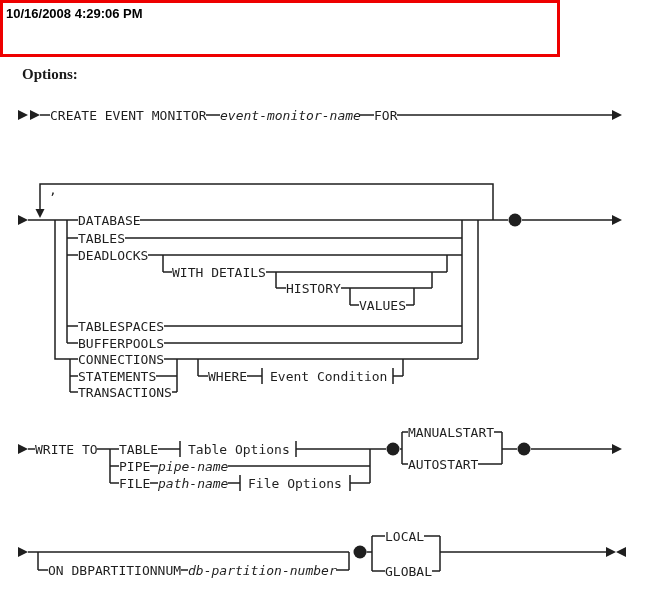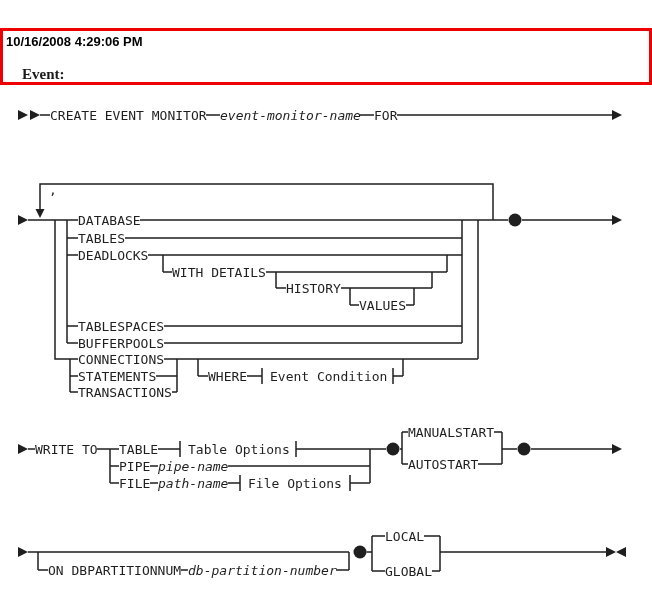--- a/index.html
+++ b/index.html
@@ -1,19 +1,19 @@
 <!DOCTYPE html>
 <html><head>
 <meta charset="utf-8">
 <style>
   html,body{margin:0;padding:0;background:#ffffff;}
   .page{position:relative;width:652px;height:594px;background:#ffffff;overflow:hidden;
         font-family:"Liberation Sans",sans-serif;}
-  .header-box{position:absolute;top:0;left:0;width:652px;height:57px;box-sizing:border-box;
-              border:3px solid #ee0000;background:#ffffff;padding:2px 3px;margin-top:28px;}
+  .header-box{position:absolute;top:0;left:0;width:560px;height:57px;box-sizing:border-box;
+              border:3px solid #ee0000;background:#ffffff;padding:2px 3px;}
   .timestamp{font-family:"Liberation Sans",sans-serif;font-weight:bold;font-size:13px;
              line-height:17px;color:#000000;}
   .page-title{font-family:"Liberation Sans",sans-serif;font-weight:bold;font-size:20px;
               line-height:26px;color:#0000cc;}
   .syntax-label{position:absolute;top:66px;left:22px;font-family:"Liberation Serif",serif;
                 font-weight:bold;font-size:15px;color:#1a1a1a;}
   svg.diagram{position:absolute;top:0;left:0;}
   svg .rail{stroke:#1f1f1f;stroke-width:1.5;fill:none;}
   svg .solid{fill:#1f1f1f;stroke:none;}
   svg text{font-family:"DejaVu Sans Mono",monospace;font-size:13px;fill:#1f1f1f;}
@@ -21,21 +21,21 @@
 </style>
 </head>
 <body>
 
 <div class="page">
 
   <div class="header-box">
     <div class="timestamp">10/16/2008 4:29:06 PM</div>
   </div>
 
-  <div class="syntax-label">Event:</div>
+  <div class="syntax-label">Options:</div>
 
   <svg class="diagram" width="652" height="594" viewBox="0 0 652 594">
 
     <g>
       <polygon class="solid" points="18,110 18,120 28,115"></polygon>
       <polygon class="solid" points="30,110 30,120 40,115"></polygon>
       <path class="rail" d="M40,115 H50 M206,115 H220 M360,115 H374 M397,115 H612"></path>
       <polygon class="solid" points="612,110 612,120 622,115"></polygon>
       <text x="50" y="119.5">CREATE EVENT MONITOR</text>
       <text x="220" y="119.5" class="var">event-monitor-name</text>

